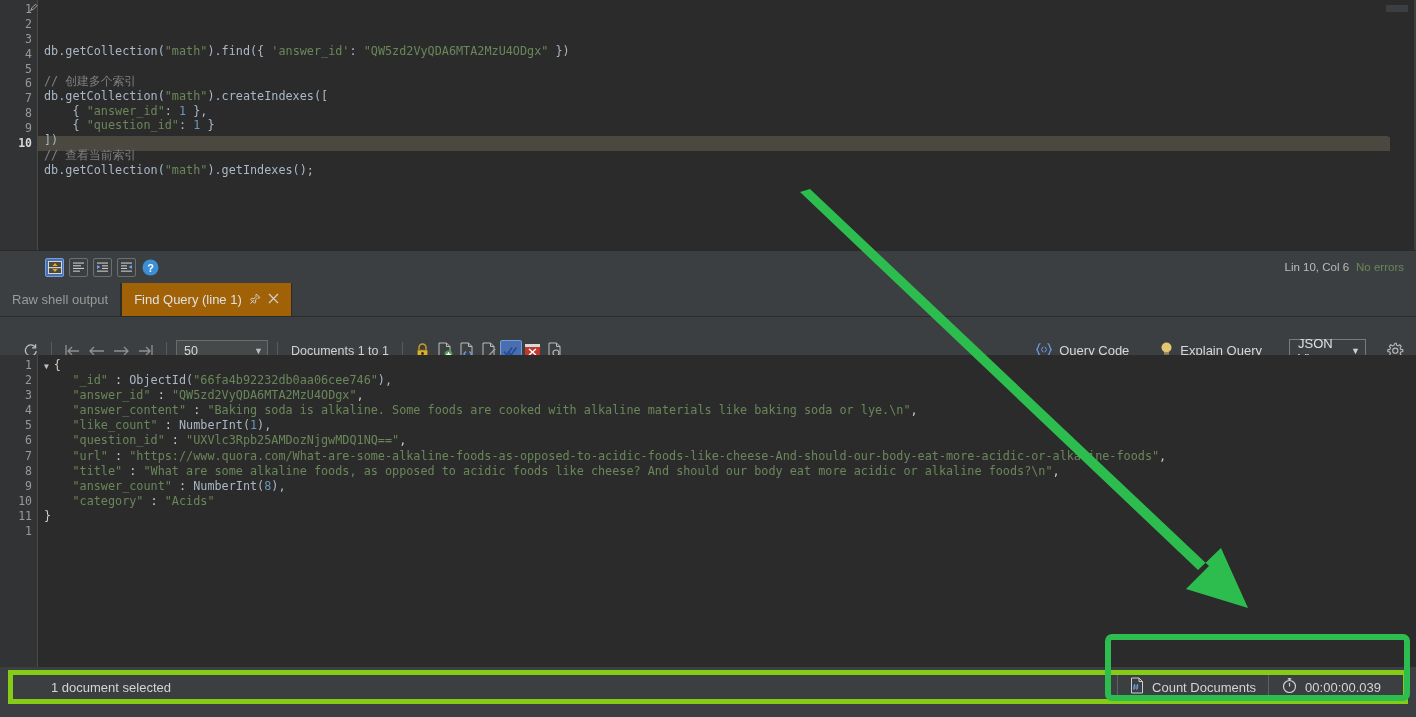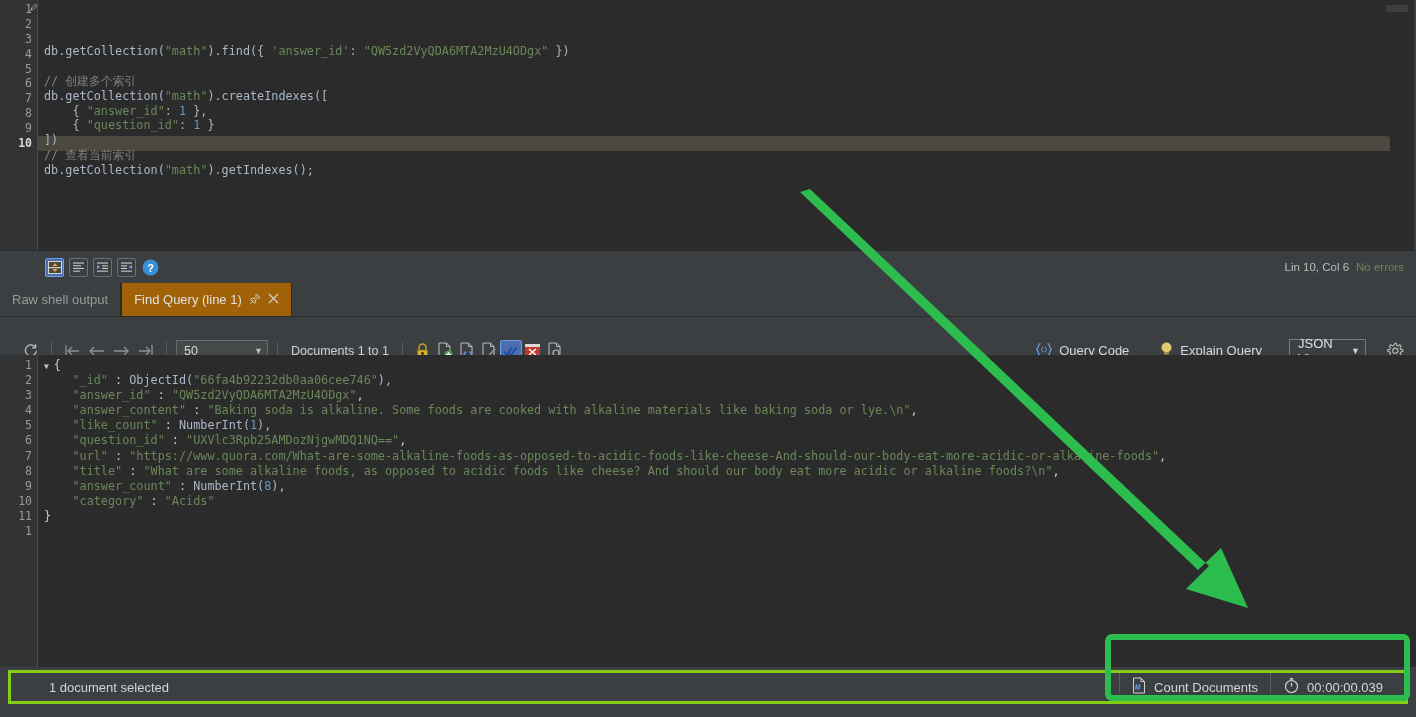--- a/index.html
+++ b/index.html
@@ -153,21 +153,21 @@
   .j-punc{ color: #cccccc; }
   .tri { color: #c0c0c0; font-size: 8px; }
 
   
   .bottom-bar {
     position: absolute; left: 0; top: 667px; width: 1416px; height: 50px;
     background: #3c3f41;
   }
   .bottom-inner {
     position: absolute; left: 8px; right: 8px; top: 3px; height: 34px;
-    border: 3px solid #84cc16; display: flex; align-items: center;
+    border: 5px solid #84cc16; display: flex; align-items: center;
   }
   .bstatus { font-size: 13px; color: #d4d4d4; padding-left: 38px; }
   .bright { margin-left: auto; display: flex; height: 100%; }
   .bdiv { width: 1px; height: 20px; background: #5d6163; margin: 0 12px; }
   .bitem { display: flex; align-items: center; gap: 7px; font-size: 13px; color: #d4d4d4; }
 
   
   .anno { position: absolute; left: 0; top: 0; width: 1416px; height: 717px; pointer-events: none; z-index: 50; }
 </style>
 </head>

